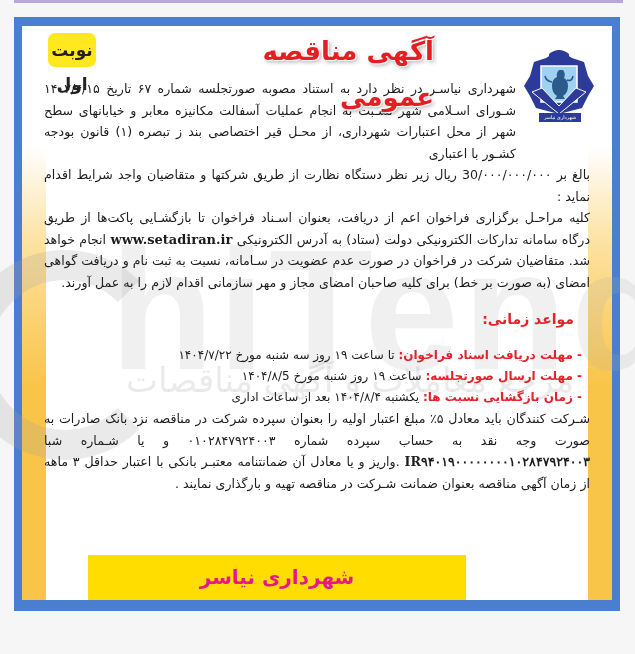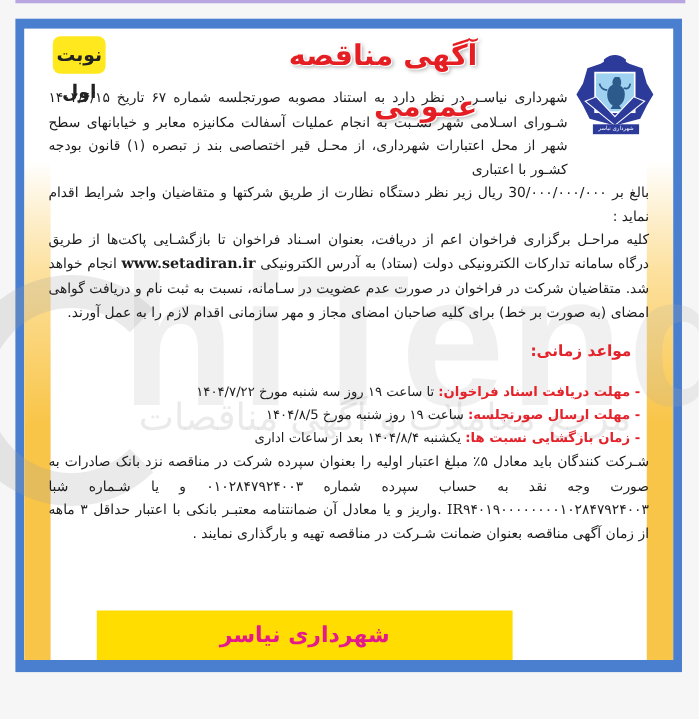--- a/index.html
+++ b/index.html
@@ -147,21 +147,21 @@
     }
     .url {
       font-family: "DejaVu Serif", serif;
       font-weight: bold;
       direction: ltr;
       unicode-bidi: embed;
       font-size: 13px;
     }
     .iban {
       font-family: "DejaVu Serif", serif;
-      font-weight: normal;
+      font-weight: bold;
     }
     .section-heading {
       color: #e3222a;
       font-weight: bold;
       font-size: 14px;
       line-height: 20px;
       margin: 16px;
     }
     .deadline {
       font-size: 12px;

